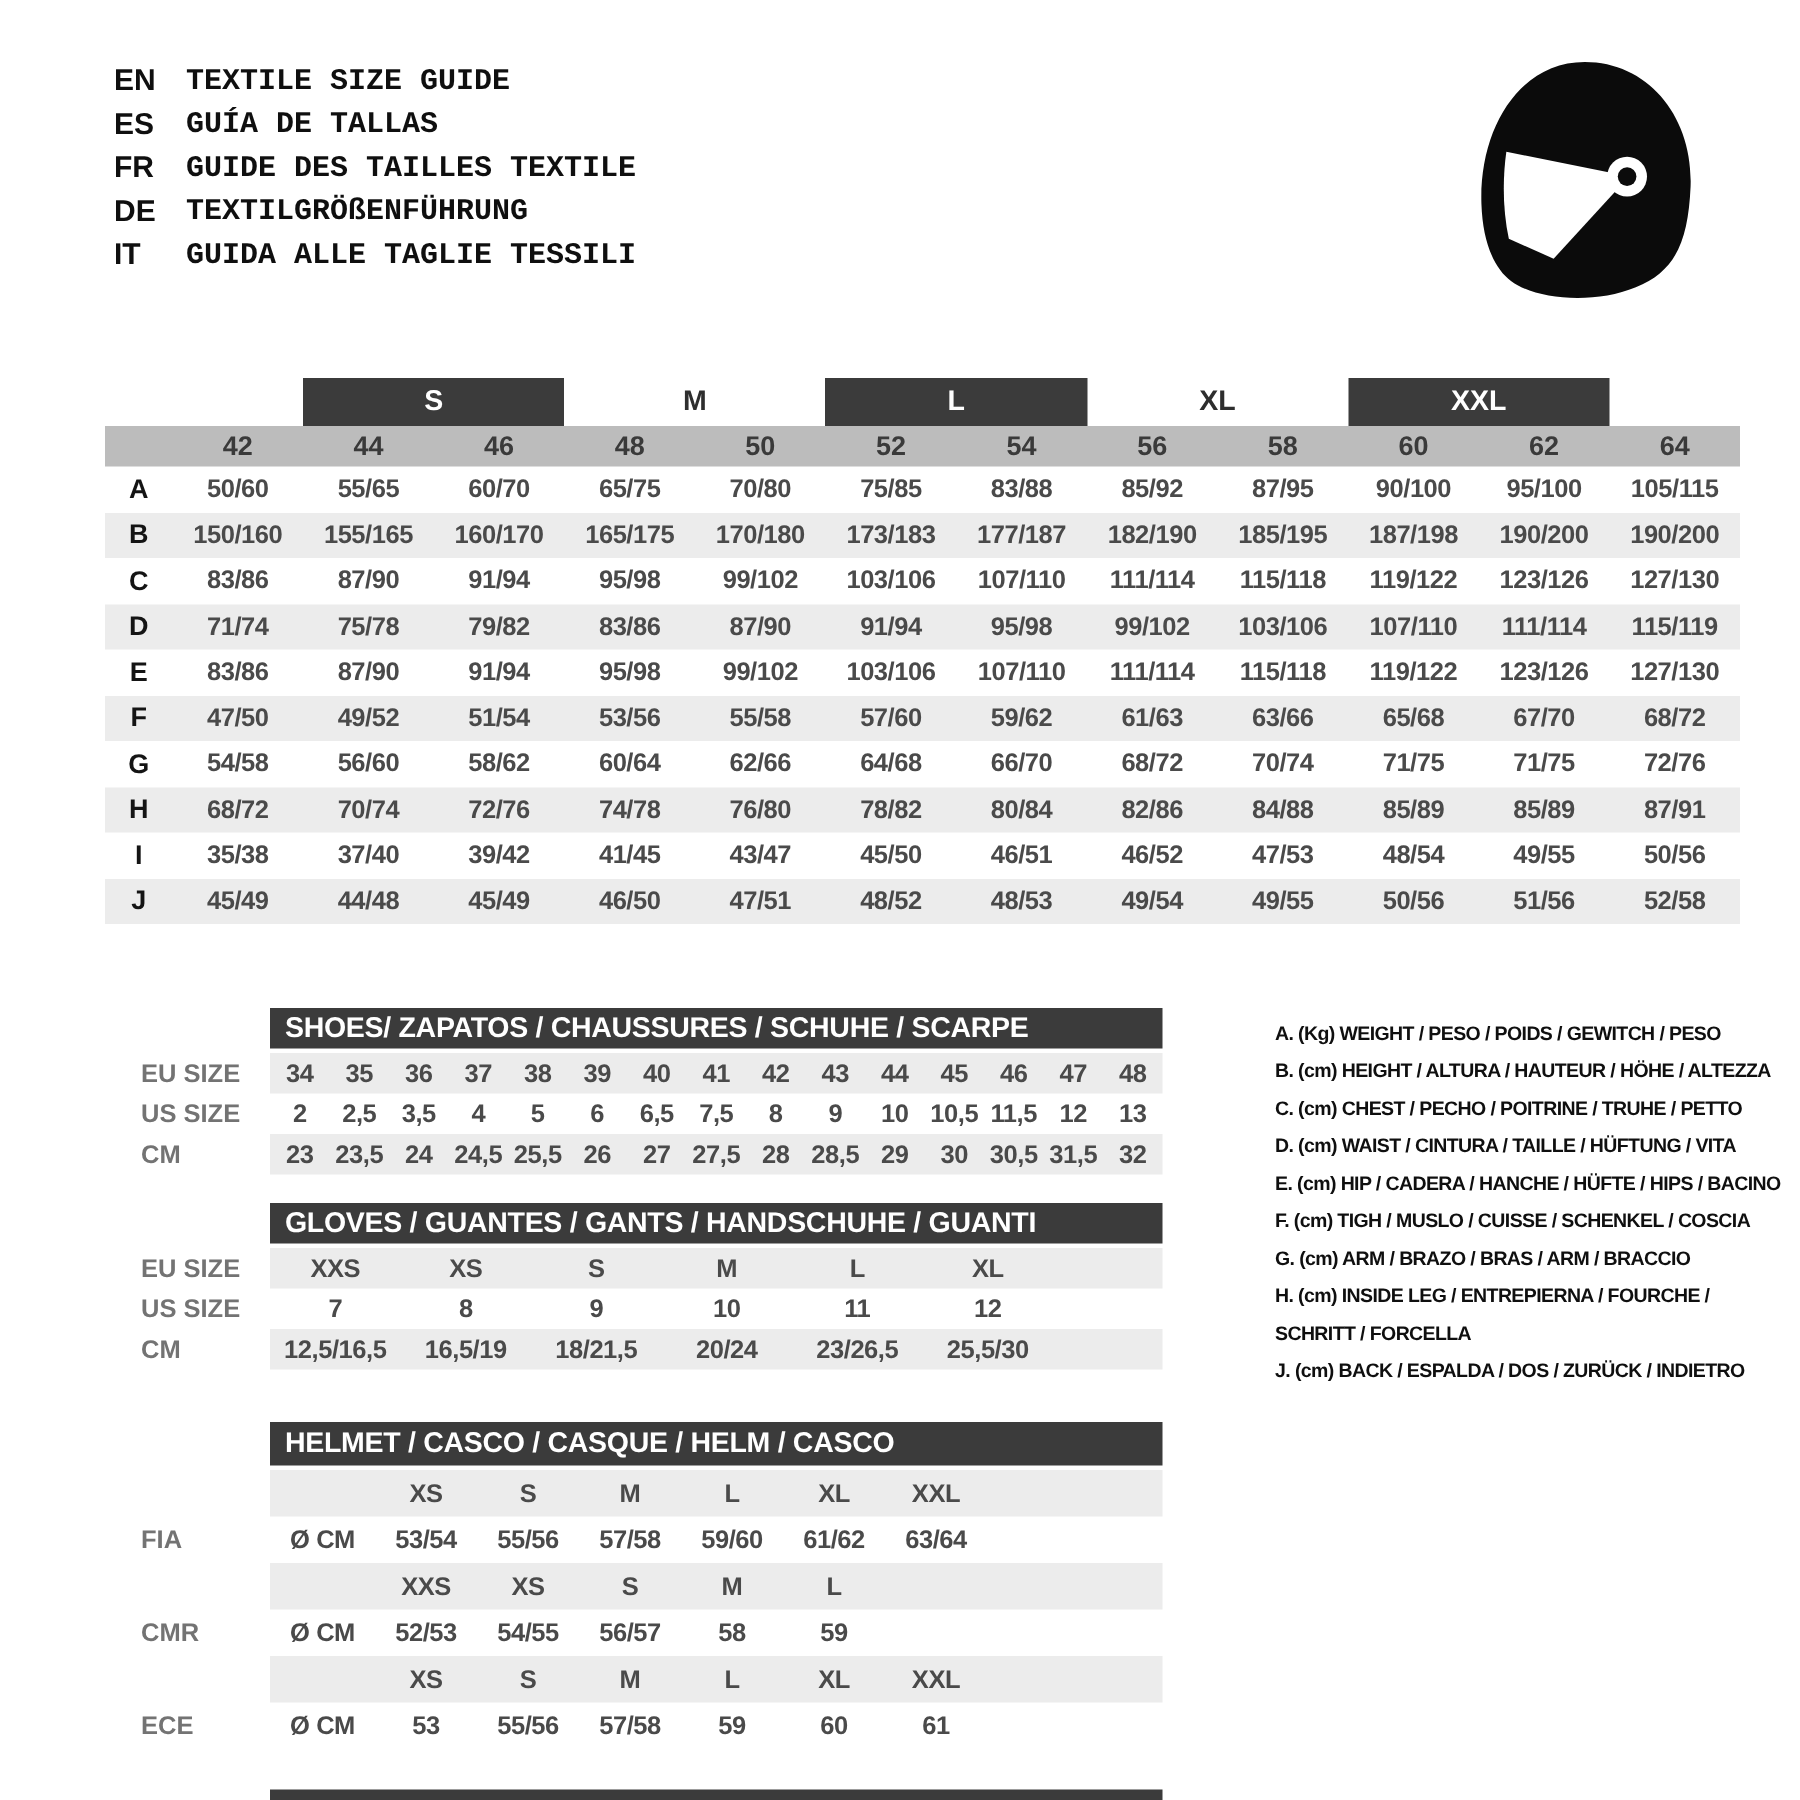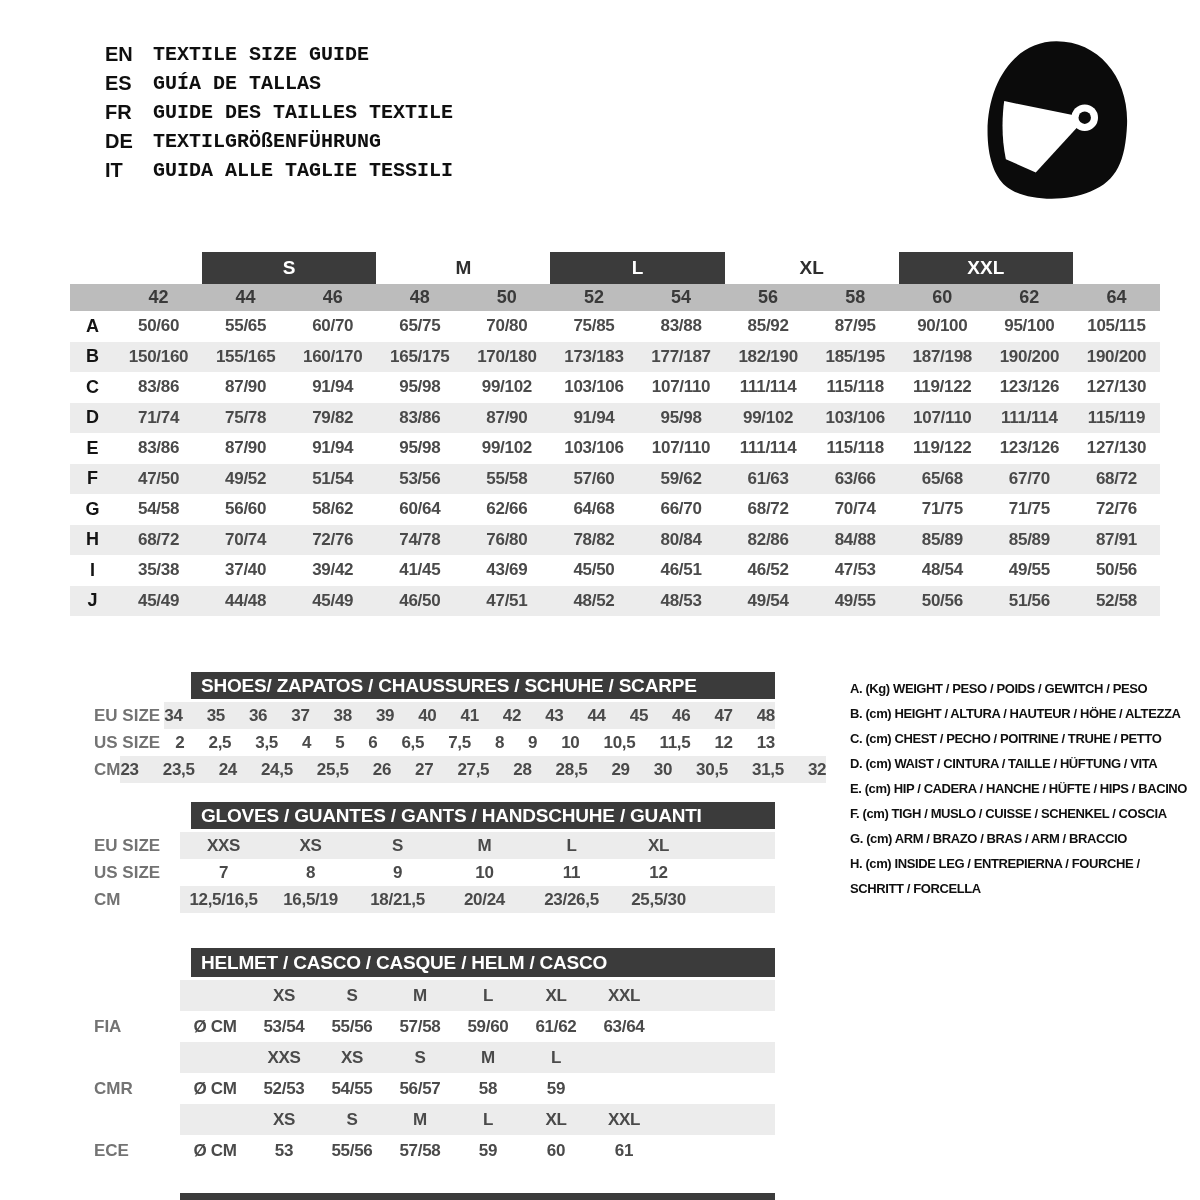--- a/index.html
+++ b/index.html
@@ -1,21 +1,21 @@
 <!DOCTYPE html>
 <html><head>
 <meta charset="utf-8">
 <style>
   html,body{margin:0;padding:0;background:#fff;}
   .page{position:relative;width:1200px;height:1200px;background:#fff;overflow:hidden;
         font-family:"Liberation Sans","DejaVu Sans",sans-serif;color:#111;}
 
   
   .langs{position:absolute;left:76px;top:40px;}
-  .lang-row{display:flex;height:29px;align-items:center;font-weight:bold;font-size:20px;color:#0f0f0f;margin-left:29px;}
+  .lang-row{display:flex;height:29px;align-items:center;font-weight:bold;font-size:20px;color:#0f0f0f;}
   .lang-code{width:48px;}
   .lang-label{white-space:nowrap;font-family:Liberation Mono, monospace;}
 
   
   .helmet-icon{position:absolute;left:976px;top:34px;width:166px;height:184px;}
 
   
   .main-table{position:absolute;left:70px;top:252px;width:1090px;}
   .grid13{display:grid;grid-template-columns:45px repeat(12,1fr);}
   .letter-row{height:32px;}
@@ -24,32 +24,32 @@
   .num-row{height:27px;background:#bcbcbc;}
   .num-cell{display:flex;align-items:center;justify-content:center;font-weight:bold;font-size:18px;color:#3a3a3a;}
   .trow{height:30.5px;}
   .trow.shade{background:#ececec;}
   .tlabel{display:flex;align-items:center;justify-content:center;font-weight:bold;font-size:18px;color:#141414;}
   .tcell{display:flex;align-items:center;justify-content:center;font-weight:bold;font-size:17px;color:#4a4a4a;letter-spacing:-0.3px;}
 
   
   .ltable{position:absolute;left:70px;width:705px;}
   .lrow{display:flex;align-items:stretch;}
-  .lheader{height:29px;margin-bottom:3px;gap:11px;}
+  .lheader{height:29px;margin-bottom:3px;}
   .llabel{width:110px;display:flex;align-items:center;padding-left:24px;box-sizing:border-box;
           font-weight:bold;font-size:17px;color:#737373;}
   .lbar{flex:1;background:#3b3b3b;color:#fff;display:flex;align-items:center;padding-left:10px;
         font-weight:bold;font-size:19px;letter-spacing:-0.2px;}
   .lband{flex:1;display:grid;}
   .lband.shaded{background:#ececec;}
   .lcell{display:flex;align-items:center;justify-content:center;font-weight:bold;font-size:17px;
          color:#4a4a4a;letter-spacing:-0.3px;}
   #shoes .lrow,#gloves .lrow{height:27px;}
   #helmet-rows .lrow{height:31px;}
-  .shoes-grid{grid-template-columns:repeat(15,1fr);gap:24px;}
+  .shoes-grid{grid-template-columns:repeat(15,1fr);}
   .gloves-grid{grid-template-columns:repeat(6,87px);}
   .helmet-grid{grid-template-columns:70px repeat(6,68px);}
   #shoes{top:672px;} #gloves{top:802px;} #helmet{top:948px;}
 
   
   .legend{position:absolute;left:850px;top:676px;width:340px;}
   .legend-item{font-weight:bold;font-size:13px;line-height:25px;color:#0f0f0f;letter-spacing:-0.4px;}
 
   
   .partial-bar{position:absolute;left:180px;top:1193px;width:595px;height:7px;background:#3b3b3b;}
@@ -235,21 +235,21 @@
           <div class="tcell">85/89</div>
           <div class="tcell">85/89</div>
           <div class="tcell">87/91</div>
         </div>
         <div class="trow grid13">
           <div class="tlabel">I</div>
           <div class="tcell">35/38</div>
           <div class="tcell">37/40</div>
           <div class="tcell">39/42</div>
           <div class="tcell">41/45</div>
-          <div class="tcell">43/69</div>
+          <div class="tcell">43/47</div>
           <div class="tcell">45/50</div>
           <div class="tcell">46/51</div>
           <div class="tcell">46/52</div>
           <div class="tcell">47/53</div>
           <div class="tcell">48/54</div>
           <div class="tcell">49/55</div>
           <div class="tcell">50/56</div>
         </div>
         <div class="trow grid13 shade">
           <div class="tlabel">J</div>
@@ -461,17 +461,18 @@
 
   <div class="legend" id="legend">
       <div class="legend-item">A. (Kg) WEIGHT / PESO / POIDS / GEWITCH / PESO</div>
       <div class="legend-item">B. (cm) HEIGHT / ALTURA / HAUTEUR / HÖHE / ALTEZZA</div>
       <div class="legend-item">C. (cm) CHEST / PECHO / POITRINE / TRUHE / PETTO</div>
       <div class="legend-item">D. (cm) WAIST / CINTURA / TAILLE / HÜFTUNG / VITA</div>
       <div class="legend-item">E. (cm) HIP / CADERA / HANCHE / HÜFTE / HIPS /  BACINO</div>
       <div class="legend-item">F. (cm) TIGH / MUSLO / CUISSE / SCHENKEL / COSCIA</div>
       <div class="legend-item">G. (cm) ARM  / BRAZO / BRAS / ARM / BRACCIO</div>
       <div class="legend-item">H. (cm) INSIDE LEG / ENTREPIERNA / FOURCHE / SCHRITT / FORCELLA</div>
+      <div class="legend-item">J. (cm) BACK / ESPALDA / DOS / ZURÜCK / INDIETRO</div>
     </div>
 
   <div class="partial-bar"></div>
 
 </div>
 
 </body></html>

